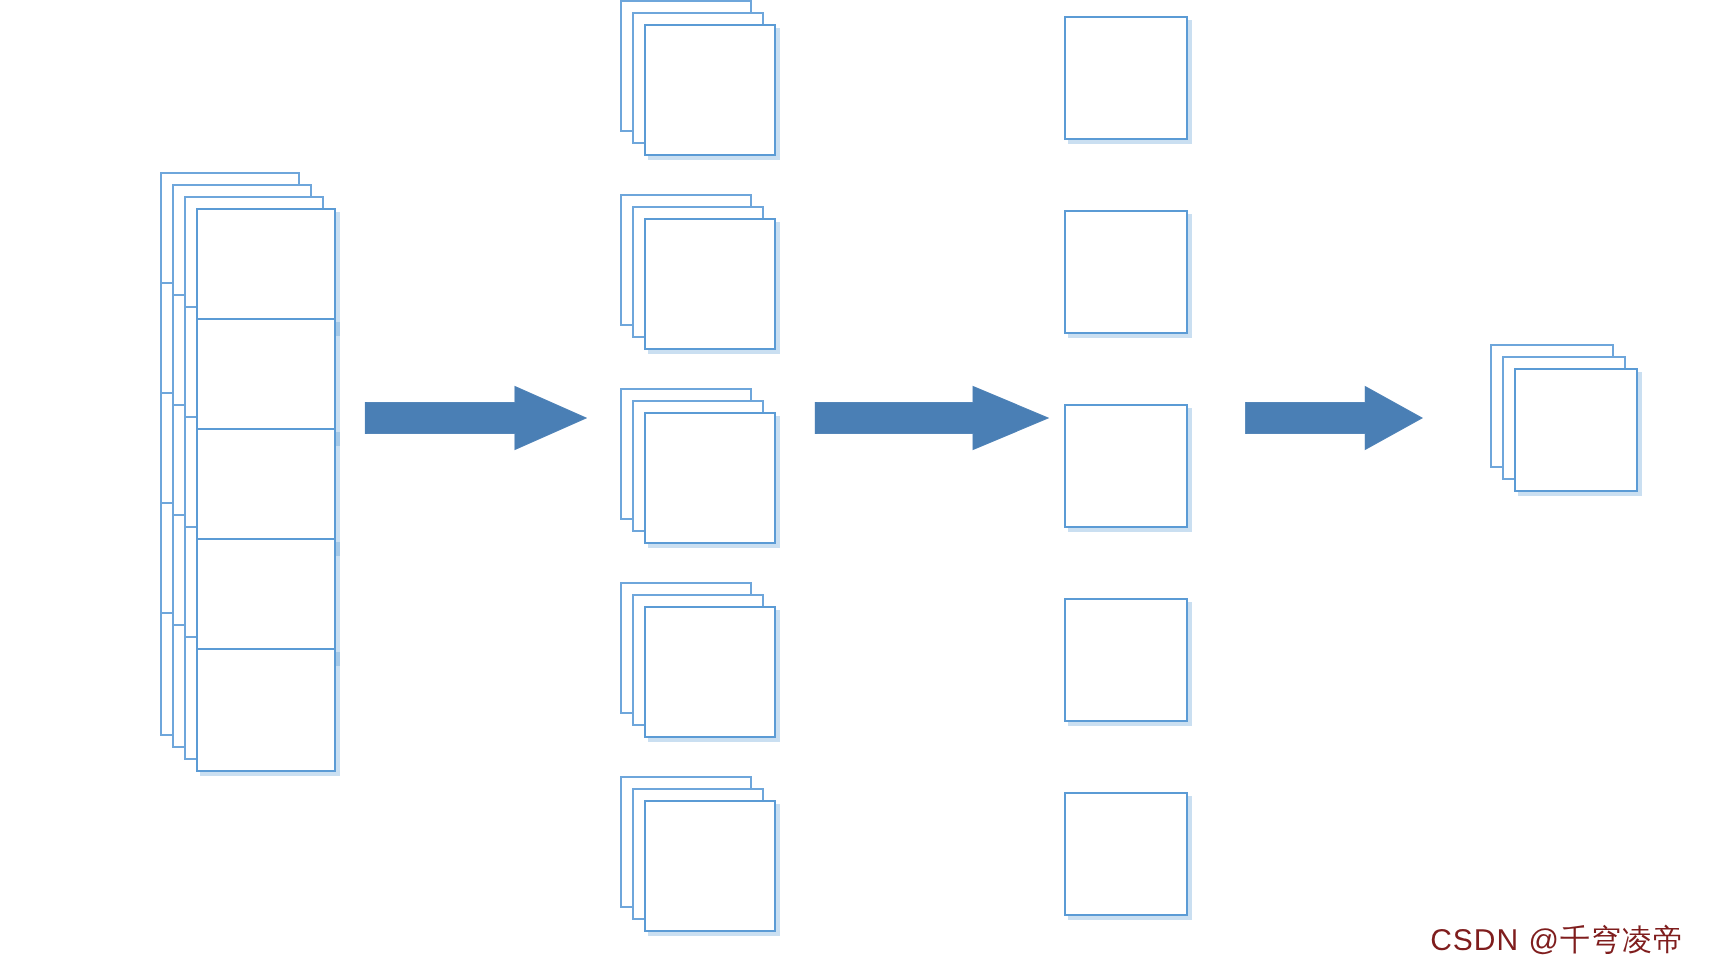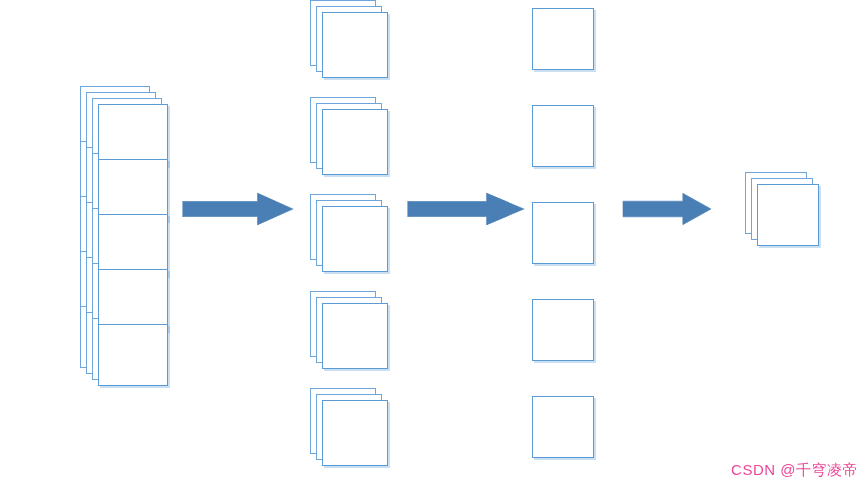--- a/index.html
+++ b/index.html
@@ -48,24 +48,24 @@
   .arrow svg {
     display: block;
     width: 100%;
     height: 100%;
     overflow: visible;
   }
 
   
   #watermark {
     position: absolute;
-    right: 0;
+    right: 16px;
     bottom: 8px;
     font-size: 15px;
-    color: #ec4899;
+    color: #7f1d1d;
     letter-spacing: 0.5px;
     white-space: nowrap;
     user-select: none;
   }
 </style>
 </head>
 <body>
 
 <div id="canvas">
 

